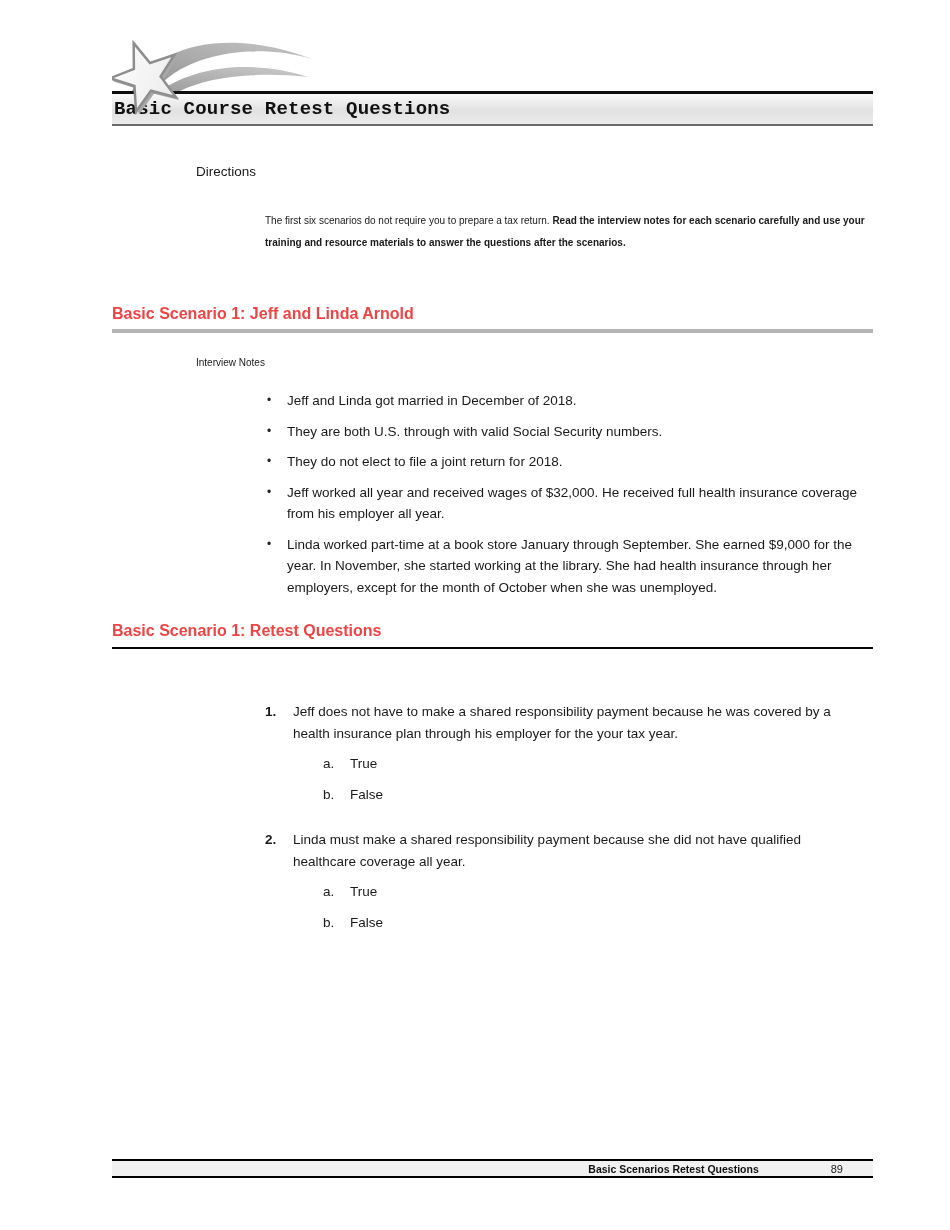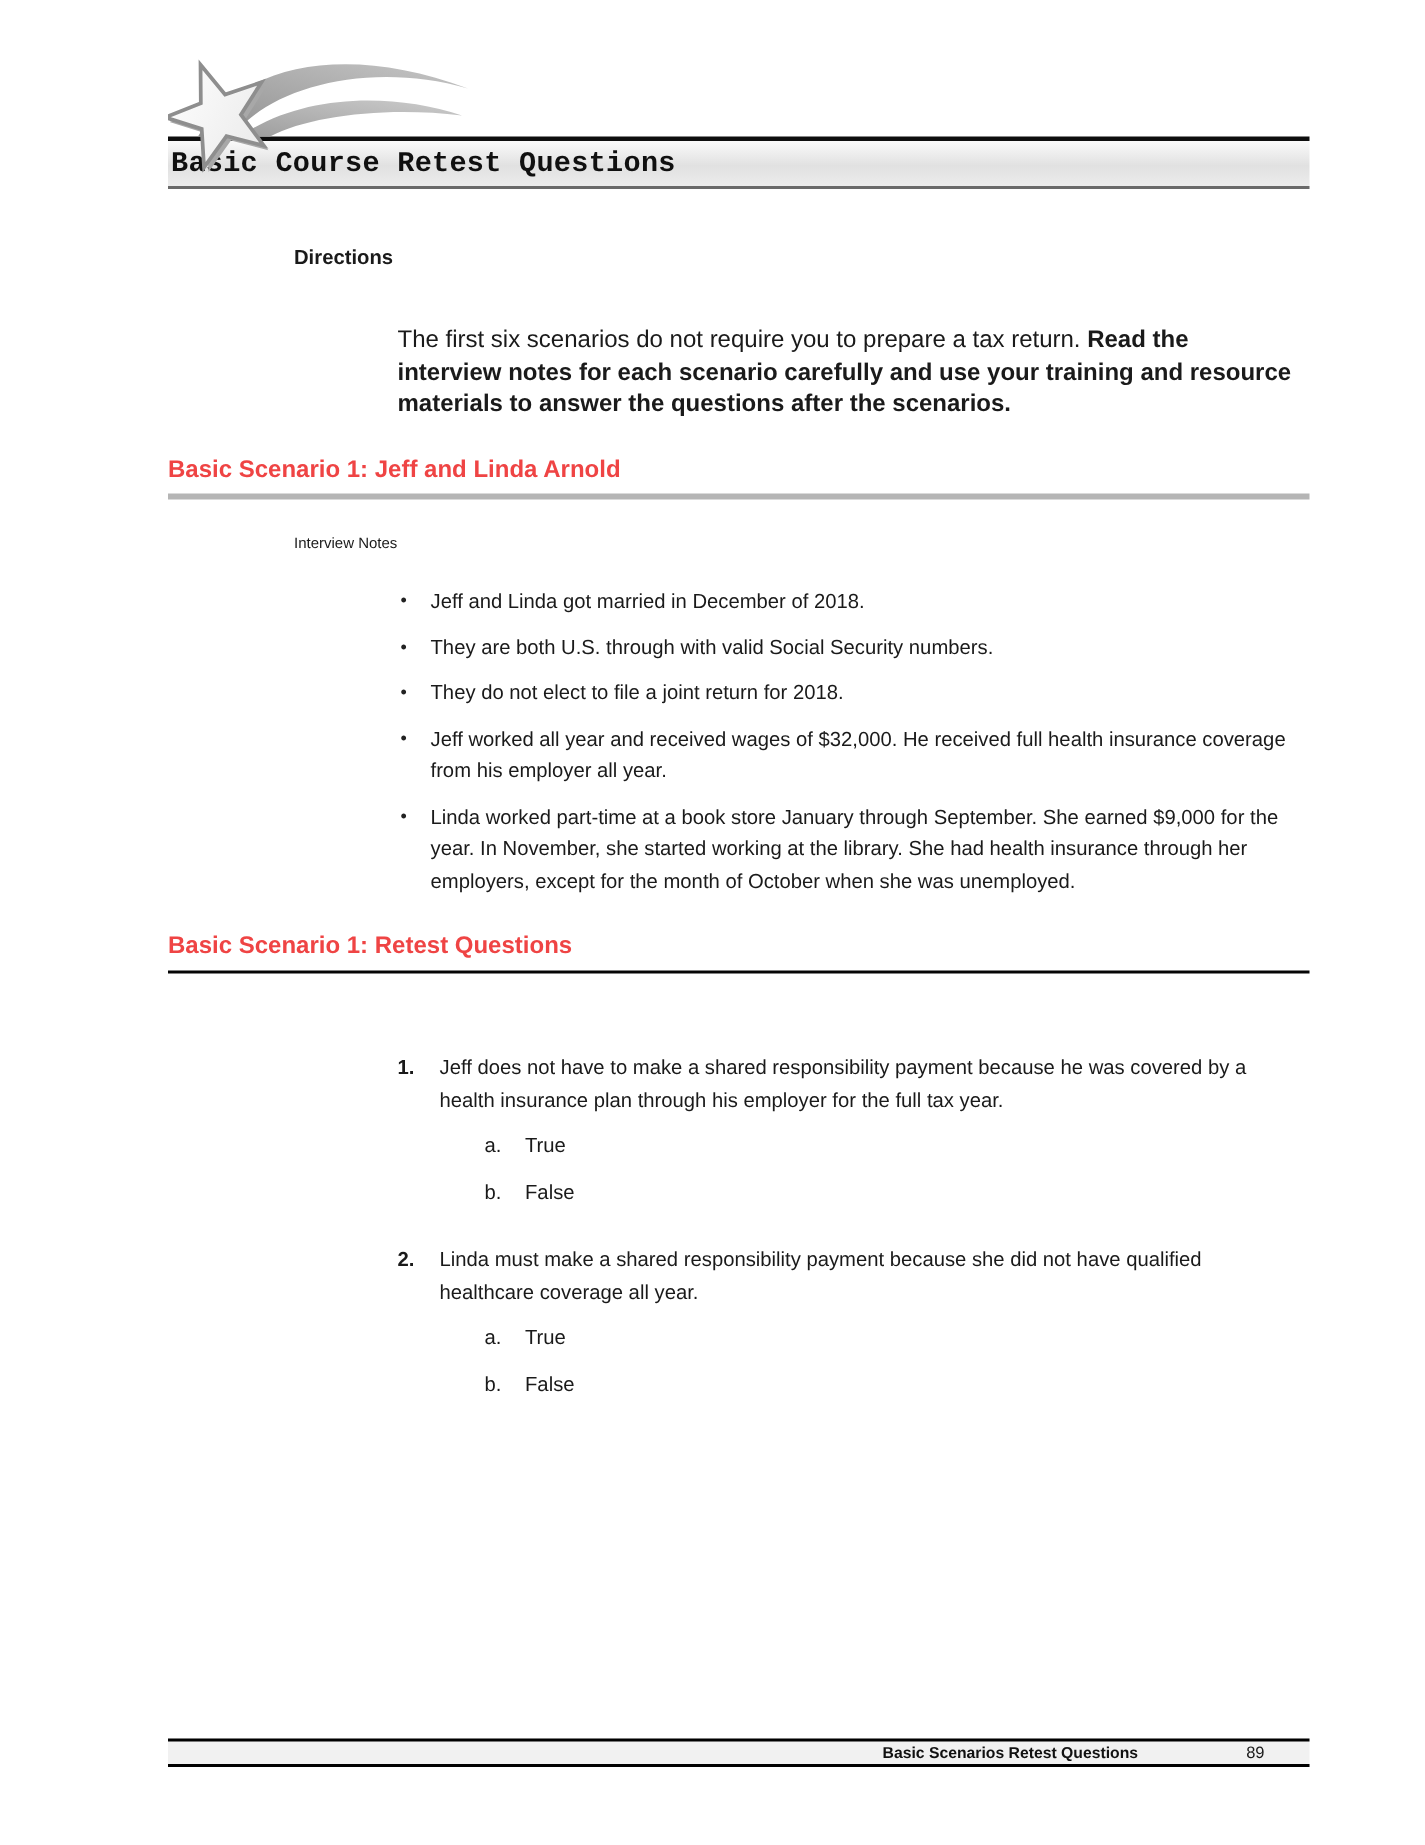--- a/index.html
+++ b/index.html
@@ -14,22 +14,22 @@
     border-top:3px solid #0e0e0e;border-bottom:2px solid #6a6a6a;
     background:linear-gradient(180deg,#fafafa 0%,#e1e1e1 55%,#ececec 100%);
     z-index:1;
     font-family:Liberation Mono, monospace;
   }
   .title-bar h1{
     margin:0;padding:4px 0 0 2px;font-size:19px;line-height:22px;
     font-weight:bold;color:#101010;letter-spacing:.2px;
   }
   
-  .directions-heading{position:absolute;left:196px;top:164px;font-size:13.5px;font-weight:bold;}
-  .directions-para{position:absolute;left:265px;top:200px;width:601px;font-size:16px;line-height:21.5px;}
+  .directions-heading{position:absolute;left:196px;top:164px;font-size:13.5px;font-weight:normal;}
+  .directions-para{position:absolute;left:265px;top:200px;width:601px;font-size:10px;line-height:21.5px;}
   .b{font-weight:bold;}
   
   .section{position:absolute;left:112px;width:761px;}
   .section-heading{margin:0;font-size:16px;font-weight:bold;color:#ef4444;}
   .sec-scenario{top:305px;}
   .sec-retest{top:622px;}
   .rule-gray{height:4px;background:#b5b5b5;margin-top:6px;}
   .rule-black{height:2px;background:#050505;margin-top:7px;}
   
   .interview-heading{position:absolute;left:196px;top:357px;font-size:10px;font-weight:normal;}
@@ -119,21 +119,21 @@
   </ul>
 
   <div class="section sec-retest">
     <h2 class="section-heading">Basic Scenario 1: Retest Questions</h2>
     <div class="rule-black"></div>
   </div>
 
   <ol class="questions">
     <li class="question">
       <span class="qnum">1.</span>
-      <span>Jeff does not have to make a shared responsibility payment because he was covered by a health insurance plan through his employer for the full tax year.</span>
+      <span>Jeff does not have to make a shared responsibility payment because he was covered by a health insurance plan through his employer for the your tax year.</span>
       <ul class="options">
         <li class="option">
           <span class="olet">a.</span>
           <span>True</span>
         </li>
         <li class="option">
           <span class="olet">b.</span>
           <span>False</span>
         </li>
       </ul>

